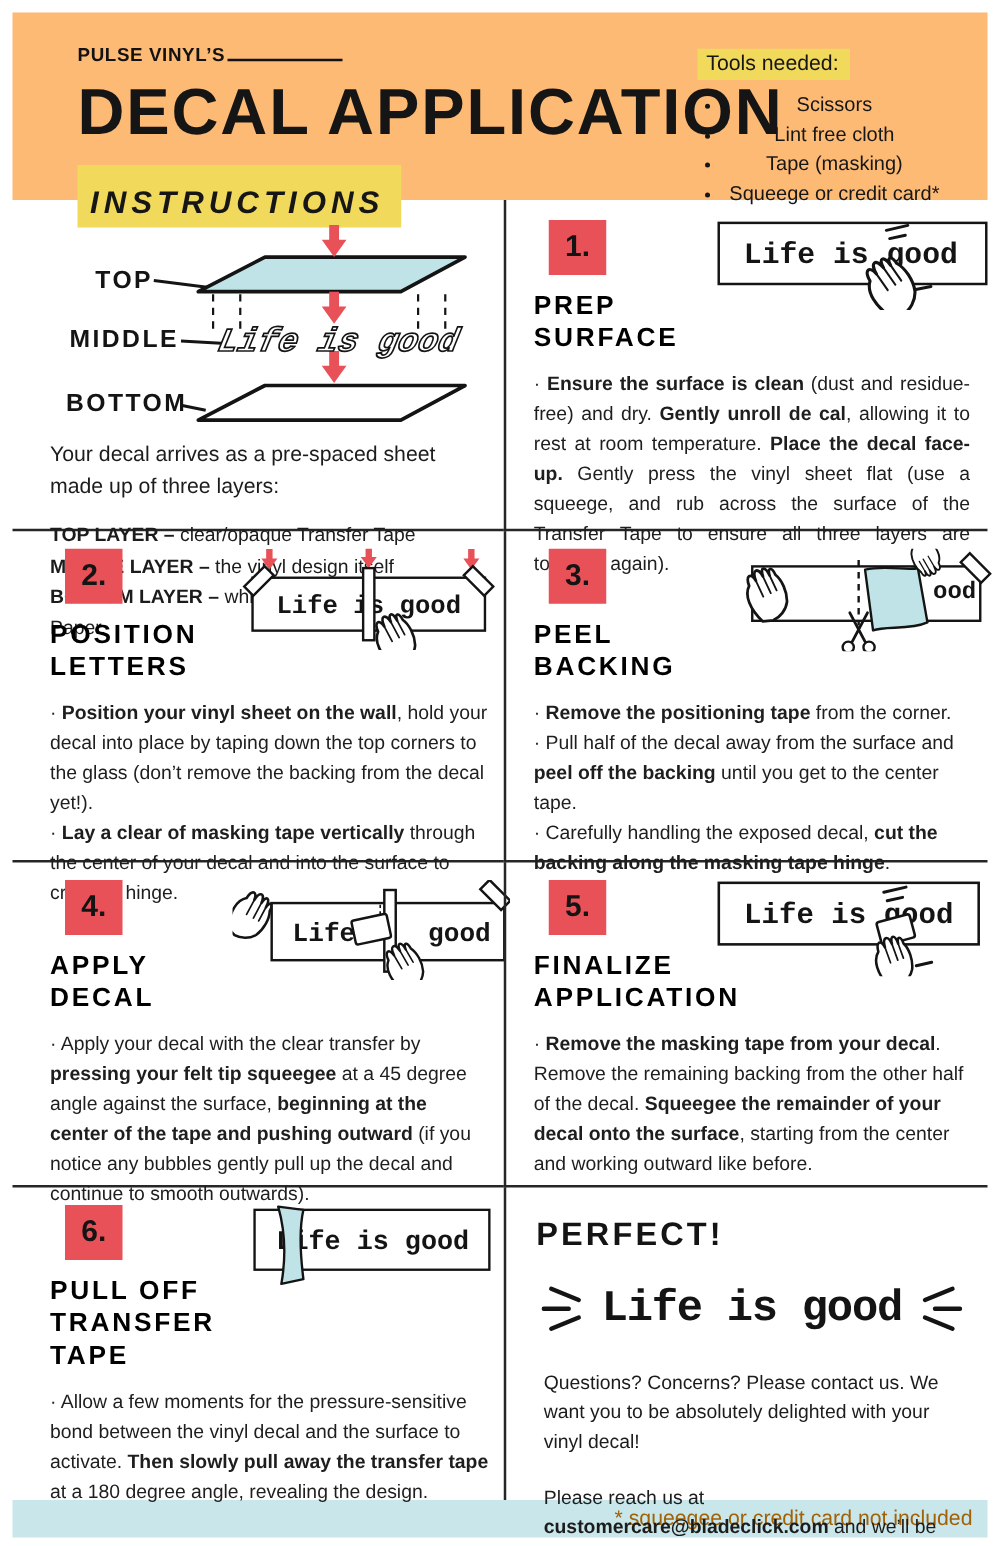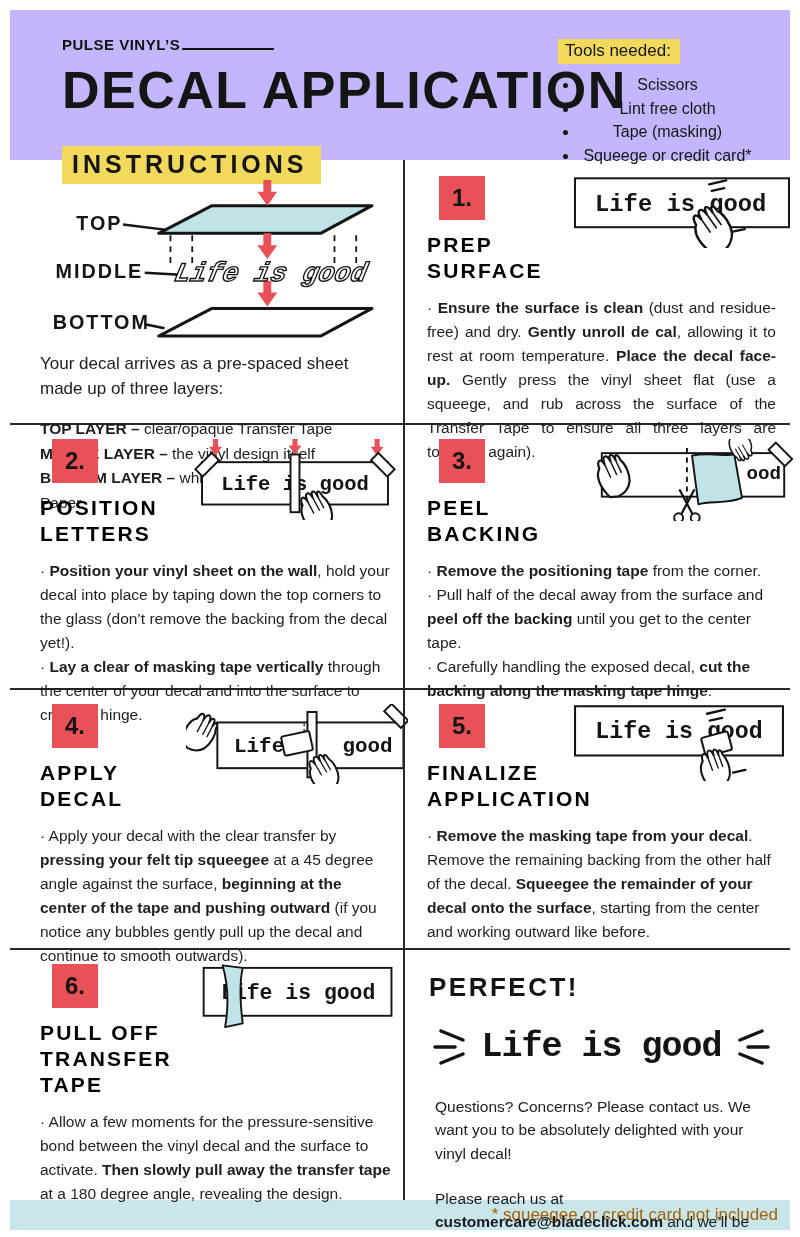--- a/index.html
+++ b/index.html
@@ -1,24 +1,24 @@
 <!DOCTYPE html>
 <html><head>
 <meta charset="utf-8">
 <style>
   * { margin:0; padding:0; box-sizing:border-box; }
   body { width:800px; font-family:"Liberation Sans", sans-serif; background:#fff; color:#1c1c1c; }
   .page { width:800px; height:1237px; background:#fff; overflow:hidden; position:relative; }
 
   
-  .header { margin:10px 10px 0 10px; height:150px; background:#c4b5fd; position:relative; padding:26px 0 0 52px; }
+  .header { margin:10px 10px 0 10px; height:150px; background:#fdba74; position:relative; padding:26px 0 0 52px; }
   .brand { font-size:15px; font-weight:bold; letter-spacing:.5px; color:#121212; }
   .brand-line { display:inline-block; width:92px; border-bottom:2px solid #121212; height:2px; margin-left:2px; }
   .title { margin-top:6px; font-size:52px; font-weight:bold; letter-spacing:1.5px; color:#151515; }
-  .subtitle { display:inline-block; margin-top:26px; background:#f1d95c; color:#161616; font-size:25px; letter-spacing:4px; font-weight:bold; padding:4px 13px 5px 10px; }
+  .subtitle { display:inline-block; margin-top:12px; background:#f1d95c; color:#161616; font-size:25px; letter-spacing:4px; font-weight:bold; padding:16px 13px 5px 10px;font-style:italic; }
   .tools { position:absolute; top:29px; right:34px; width:198px; }
   .tools-label { display:inline-block; background:#f1d95c; font-size:17px; color:#161616; padding:2px 9px 3px 7px; }
   .tools ul { margin:9px 0 0 0; padding-left:21px; font-size:16px; line-height:1.47; color:#161616;text-align:center; }
 
   
   .grid { margin:0 10px; display:grid; grid-template-columns:393px 387px; grid-template-rows:265px 265px 260px 250px; }
   .cell { padding:14px 12px 0 30px; position:relative; }
   .cell.r1 { padding-top:16px; }
   .cell.right { border-left:2px solid #262626; padding-left:22px; padding-right:14px; }
   .cell.hline { border-bottom:2px solid #262626; }

